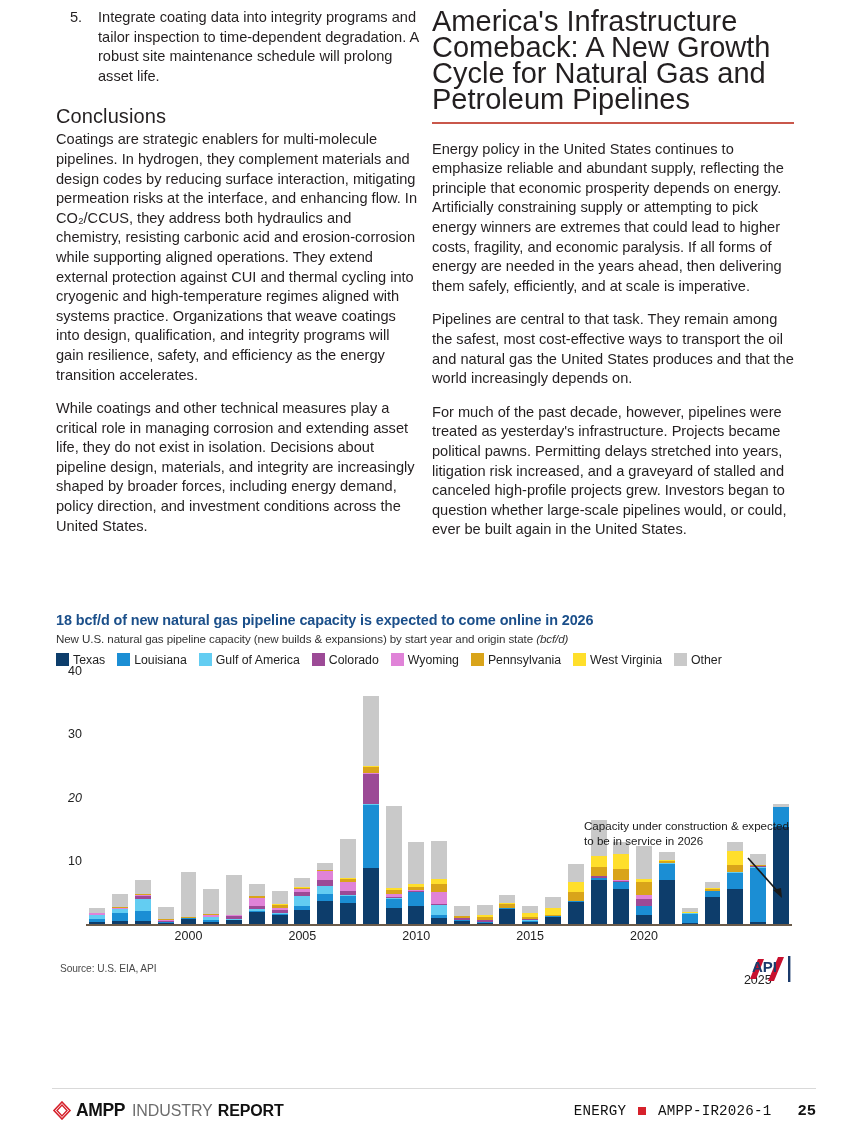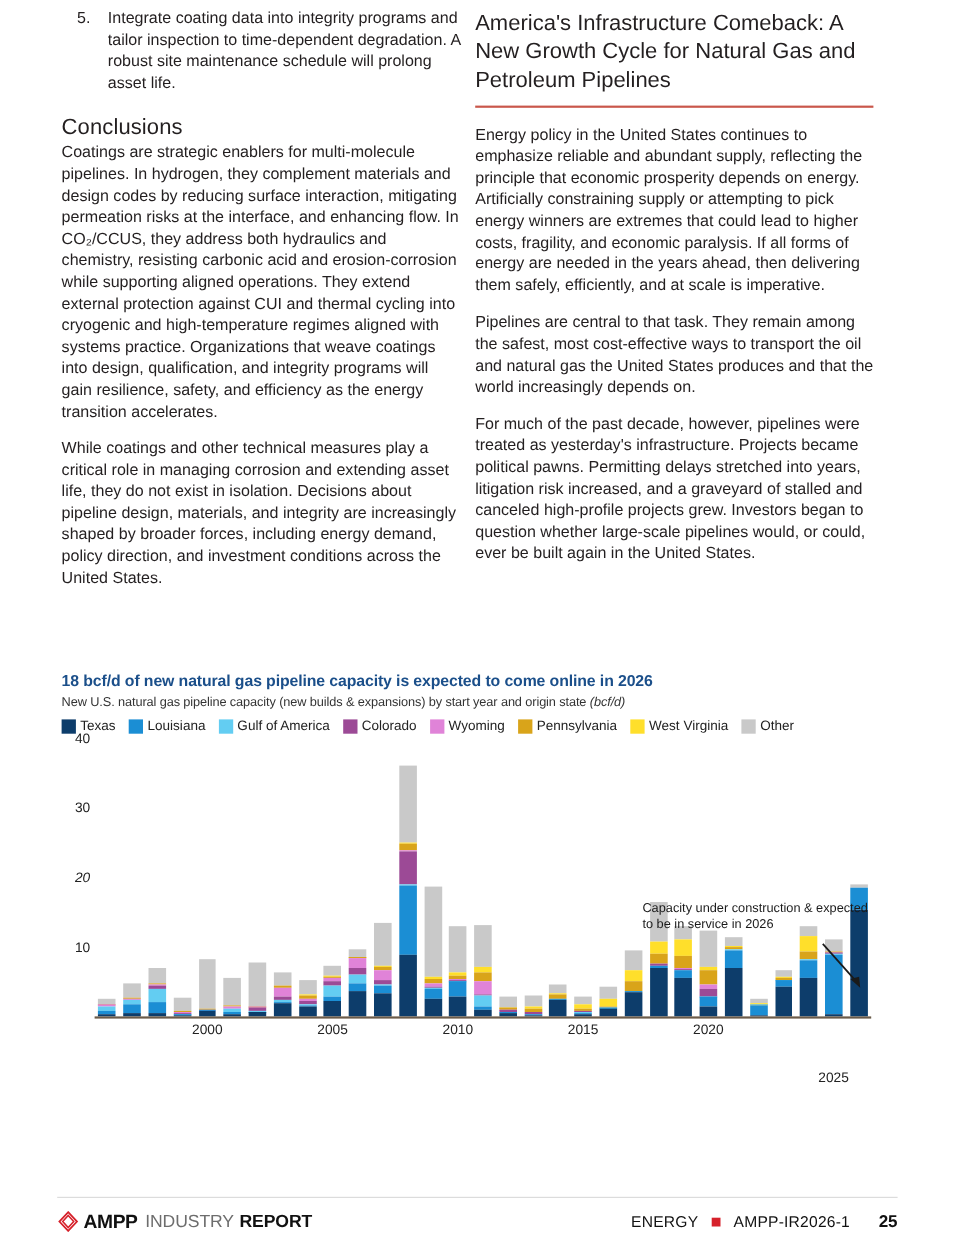--- a/index.html
+++ b/index.html
@@ -24,37 +24,37 @@
     font-size:14.6px;line-height:19.6px;color:#231f20;
   }
   .numlist li .num{position:absolute;left:14px;top:0;}
 
   h2.section-head{
     font-size:20px;font-weight:400;color:#231f20;
     margin:18px 0 2px 0;line-height:24px;letter-spacing:.1px;
   }
 
   h1.article-title{
-    font-size:20px;line-height:26px;font-weight:400;color:#231f20;
+    font-size:29px;line-height:26px;font-weight:400;color:#231f20;
     margin:0 0 10px 0;letter-spacing:0px;
   }
   .title-rule{height:1.6px;background:#c0392b;opacity:.85;margin:0 0 16px 0;}
 
   
   .chart-wrap{position:absolute;left:56px;top:612px;width:740px;}
   .chart-title{
     font-size:14.4px;font-weight:700;color:#1b4f8a;margin:0 0 4px 0;
     letter-spacing:-.1px;
   }
   .chart-sub{
     font-size:11.6px;color:#333;margin:0 0 8px 0;letter-spacing:-.1px;
   }
   .chart-sub .ital{font-style:italic;}
   .legend{display:flex;flex-wrap:nowrap;align-items:center;gap:0;margin:0 0 4px 0;}
-  .legend .item{display:flex;align-items:flex-end;margin-right:12px;}
+  .legend .item{display:flex;align-items:flex-start;margin-right:12px;}
   .legend .swatch{width:13px;height:13px;display:inline-block;margin-right:4px;}
   .legend .lbl{font-size:12.3px;color:#222;white-space:nowrap;}
 
   .plot{position:relative;height:280px;margin-top:2px;}
   .ylabels{position:absolute;left:0;top:0;width:26px;height:253px;}
   .ylabels span{
     position:absolute;right:0;font-size:12.5px;color:#222;
     transform:translateY(-50%);
   }
   .bars{
@@ -92,21 +92,21 @@
   .figcap .it{font-style:italic;}
 
   
   .footer{position:absolute;left:0;right:0;top:1088px;height:46px;}
   .footer-rule{position:absolute;left:52px;right:52px;top:0;height:1px;background:#d9d9d9;}
   .footer-left{position:absolute;left:52px;top:12px;display:flex;align-items:center;}
   .ampp-mark{width:20px;height:19px;margin-right:4px;}
   .ampp-word{font-size:17.5px;font-weight:700;color:#111;letter-spacing:-.4px;}
   .footer-left .f-ind{font-size:16px;color:#6d6d6d;margin-left:7px;letter-spacing:-.1px;}
   .footer-left .f-rep{font-size:16px;color:#111;font-weight:700;margin-left:5px;letter-spacing:-.1px;}
-  .footer-right{position:absolute;right:52px;top:14px;display:flex;align-items:center;}
+  .footer-right{position:absolute;right:52px;top:14px;display:flex;align-items:center;font-family:Liberation Mono, monospace;}
   .f-energy{font-size:14.2px;color:#111;letter-spacing:.2px;}
   .f-dot{width:8px;height:8px;background:#d6212b;display:inline-block;margin:0 12px;}
   .f-code{font-size:14.2px;color:#111;letter-spacing:.2px;}
   .f-page{font-size:15.5px;font-weight:700;color:#111;margin-left:26px;}
 </style>
 </head>
 <body>
 
 <div class="page">
 
@@ -524,20 +524,29 @@
           <span style="left: 95.1613%; margin-top: 44px;">2025</span>
         </div>
 
       <div class="annot">Capacity under construction &amp; expected to be in service in 2026</div>
       <svg class="arrow" viewBox="0 0 44 48">
         <line x1="2" y1="2" x2="34" y2="38" stroke="#1a1a1a" stroke-width="1.6"></line>
         <polygon points="36,42 27,34 35,32" fill="#1a1a1a"></polygon>
       </svg>
     </div>
 
+    <div class="srcrow">
+      <div class="source">Source: U.S. EIA, API</div>
+      <svg class="api-logo" viewBox="0 0 48 30">
+        <path d="M2 24 L10 4 L16 4 L8 24 Z" fill="#c8102e"></path>
+        <path d="M20 26 L30 2 L36 2 L26 26 Z" fill="#c8102e"></path>
+        <text x="4" y="17" font-family="Liberation Sans, sans-serif" font-size="15" font-weight="bold" fill="#1b3a6b">API</text>
+        <rect x="40" y="1" width="2.4" height="26" fill="#1b3a6b"></rect>
+      </svg>
+    </div>
   </div>
 
 
   <div class="footer">
     <div class="footer-rule"></div>
     <div class="footer-left">
       <svg class="ampp-mark" viewBox="0 0 20 19">
         <path d="M10 1 L18 9.5 L10 18 L2 9.5 Z" fill="none" stroke="#d6212b" stroke-width="1.6"></path>
         <path d="M10 4 L15 9.5 L10 15 L5 9.5 Z" fill="none" stroke="#d6212b" stroke-width="1.4"></path>
       </svg>

